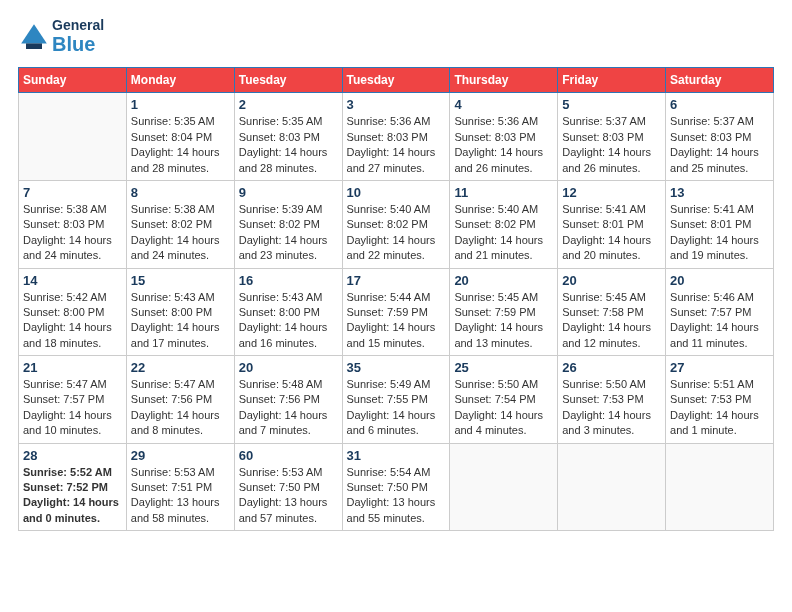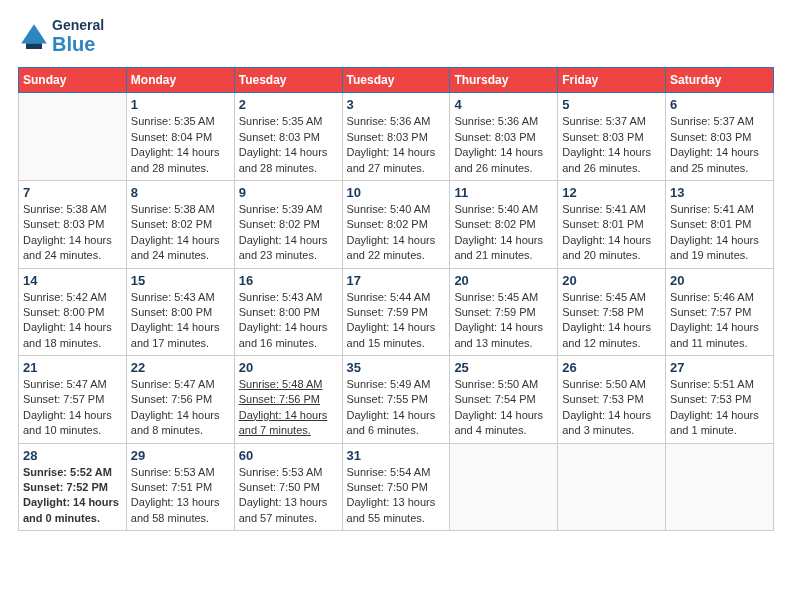--- a/index.html
+++ b/index.html
@@ -271,21 +271,21 @@
           </td>
           <td>
             <span class="day-number">22</span>
             <div class="day-info" style="white-space: pre-line;">Sunrise: 5:47 AM
 Sunset: 7:56 PM
 Daylight: 14 hours
 and 8 minutes.</div>
           </td>
           <td>
             <span class="day-number">20</span>
-            <div class="day-info" style="white-space: pre-line; text-decoration: underline;">Sunrise: 5:48 AM
+            <div class="day-info" style="white-space: pre-line;">Sunrise: 5:48 AM
 Sunset: 7:56 PM
 Daylight: 14 hours
 and 7 minutes.</div>
           </td>
           <td>
             <span class="day-number">35</span>
             <div class="day-info" style="white-space: pre-line;">Sunrise: 5:49 AM
 Sunset: 7:55 PM
 Daylight: 14 hours
 and 6 minutes.</div>

